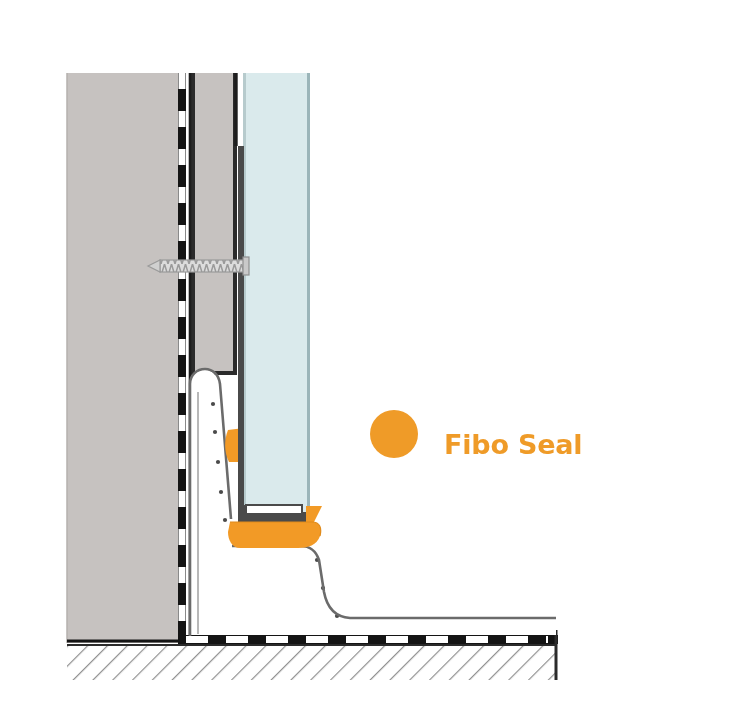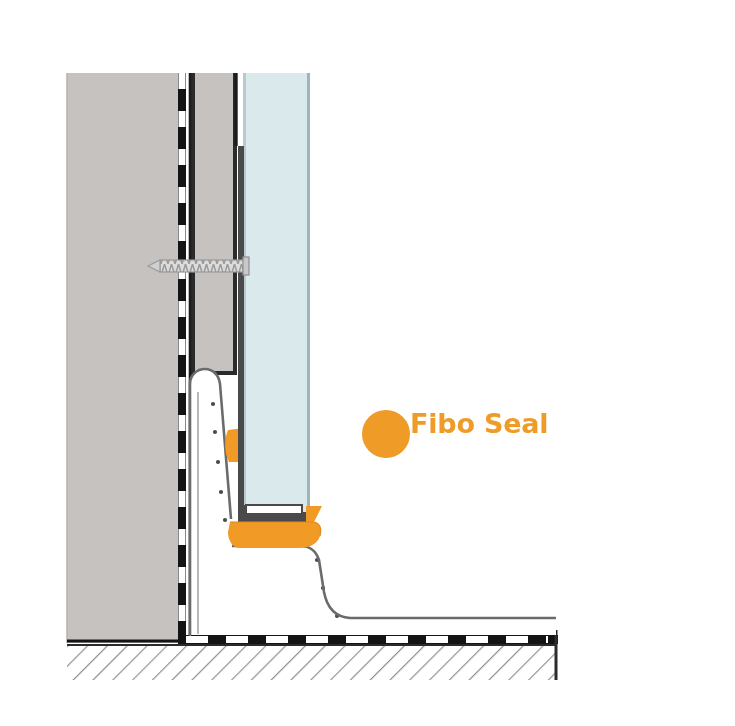--- a/index.html
+++ b/index.html
@@ -21,24 +21,25 @@
   }
   #section-drawing {
     position: absolute;
     left: 0;
     top: 0;
     width: 735px;
     height: 726px;
   }
   #legend {
     position: absolute;
-    left: 362px;
+    left: 370px;
     top: 410px;
     display: flex;
-    align-items: flex-start;
+    align-items: flex-end;
+    gap: 26px;
   }
   #legend-swatch {
     width: 48px;
     height: 48px;
     border-radius: 50%;
     background: #ef9b28;
     flex: 0 0 auto;
   }
   #legend-label {
     font-family: "DejaVu Sans", sans-serif;

